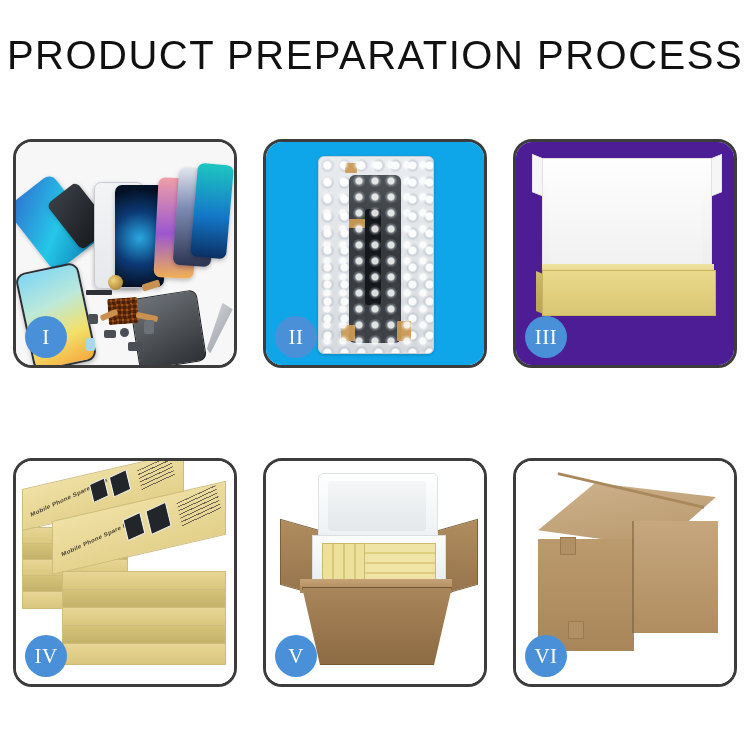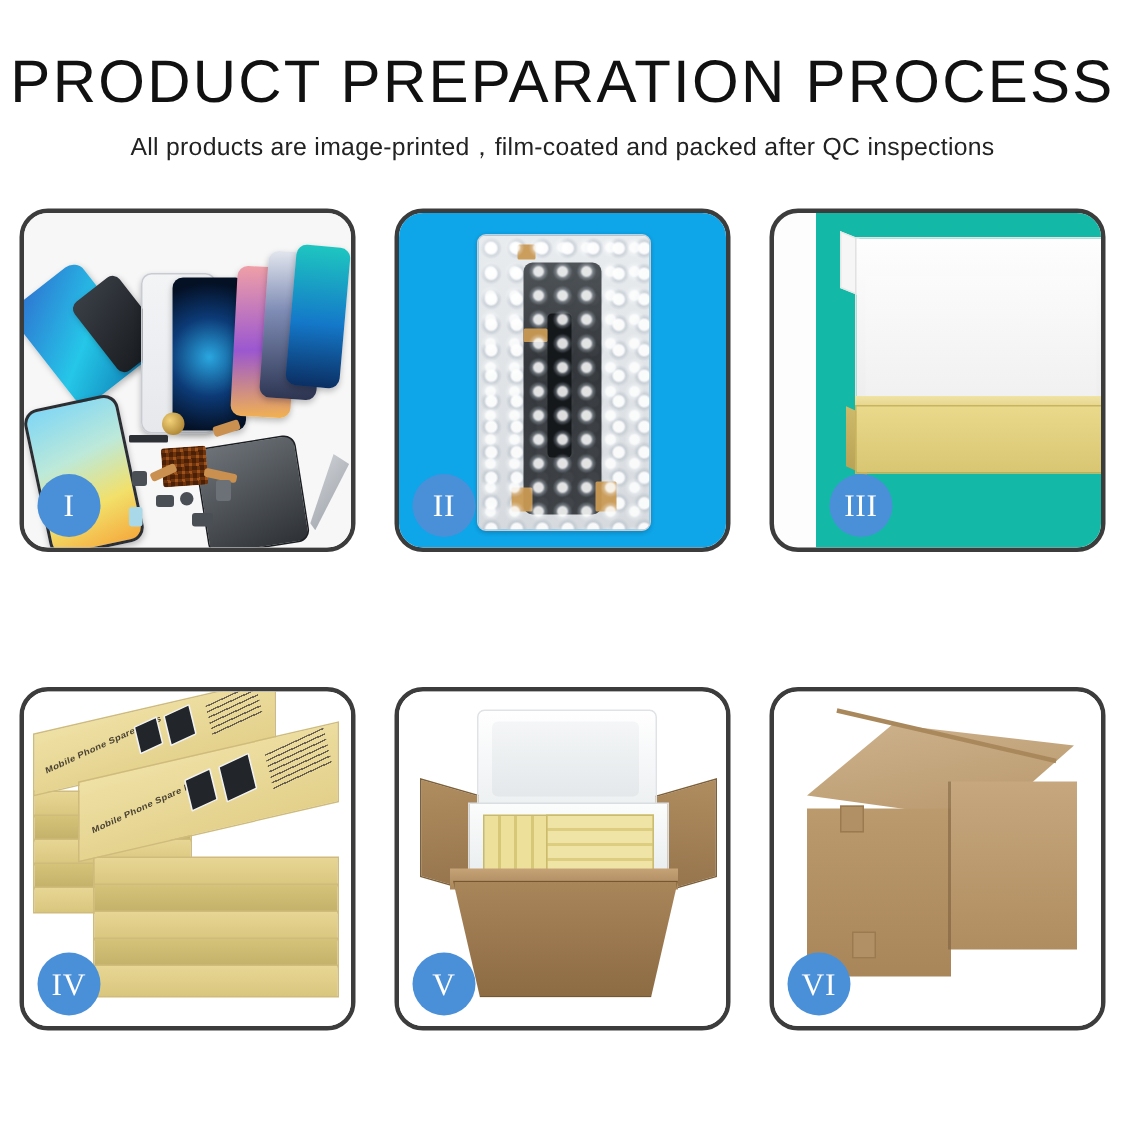--- a/index.html
+++ b/index.html
@@ -97,21 +97,21 @@
   }
   .innerflex{position:absolute;left:46px;top:52px;width:16px;height:96px;background:#15181b;border-radius:3px;}
   .tape{position:absolute;background:#c99a54;border-radius:1px;opacity:.95;}
   .bubs{
     position:absolute;inset:0;border-radius:6px;
     background:radial-gradient(circle at 50% 50%, rgba(255,255,255,.9) 0 26%, rgba(150,162,175,.45) 38%, rgba(255,255,255,0) 58%) 0 0/16px 16px;
     mix-blend-mode:screen;opacity:.95;
   }
 
   
-  .p3{background:#14b8a6;margin-left:28px;}
+  .p3{background:#4c1d95;}
   .boxlid{position:absolute;left:26px;top:16px;width:168px;height:112px;
     background:linear-gradient(180deg,#fefefe,#ededed);border:1px solid #e2e2e2;}
   .lidL{position:absolute;left:16px;top:16px;width:18px;height:36px;background:#f6f6f6;
     transform:skewY(22deg);border:1px solid #e6e6e6;}
   .lidR{position:absolute;left:186px;top:16px;width:18px;height:36px;background:#f6f6f6;
     transform:skewY(-22deg);border:1px solid #e6e6e6;}
   .foamback{position:absolute;left:33px;top:42px;width:154px;height:86px;
     background:linear-gradient(180deg,#fbfbfb,#f0f0f0);}
   .greywrap{position:absolute;left:36px;top:126px;width:150px;height:30px;
     background:radial-gradient(circle at 50% 50%, rgba(255,255,255,.55) 0 24%, rgba(90,96,104,.75) 38%, rgba(60,66,72,.9) 60%) 0 0/10px 10px,
@@ -174,21 +174,20 @@
   .c6tape{position:absolute;background:#b19066;border:1px solid #9b7a50;}
   .c6edge{position:absolute;background:rgba(120,95,60,.55);}
 </style>
 </head>
 <body>
 
 <div class="page">
 
   <div class="header">
     <div class="title">PRODUCT PREPARATION PROCESS</div>
-    <div class="subtitle">All products are image-printed，film-coated and packed after QC inspections</div>
   </div>
 
   <div class="grid">
 
     <div class="panel r0 c0">
       <div class="scene p1">
         <div class="ph ph1"></div>
         <div class="ph ph1b"></div>
         <div class="ph ph2"></div>
         <div class="ph ph3"></div>

